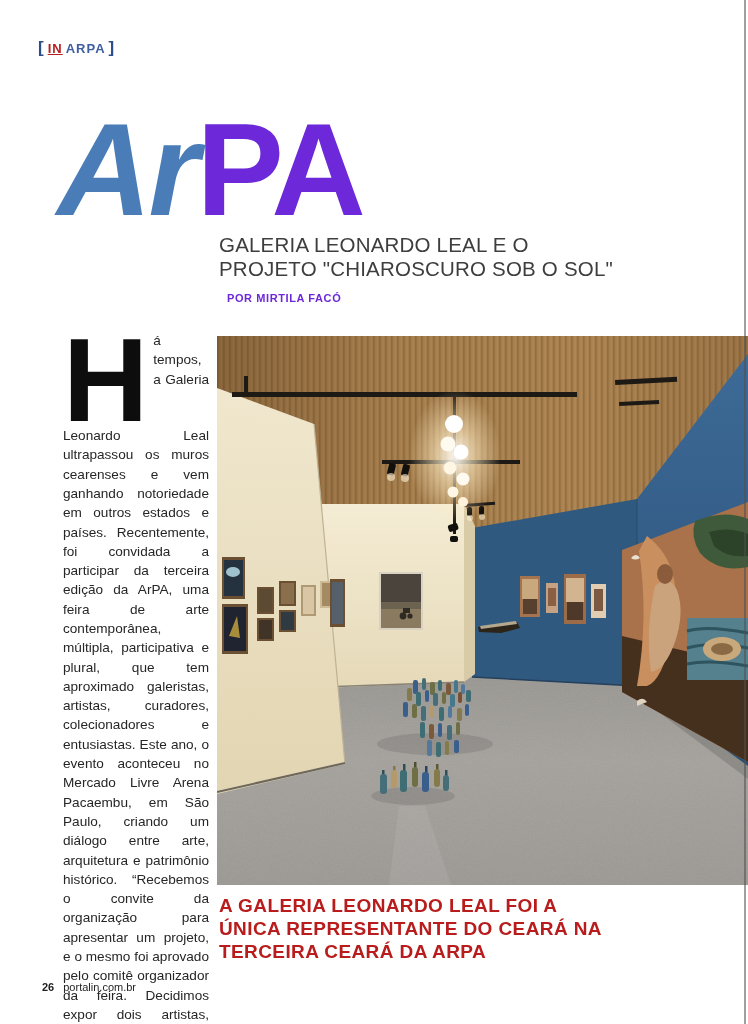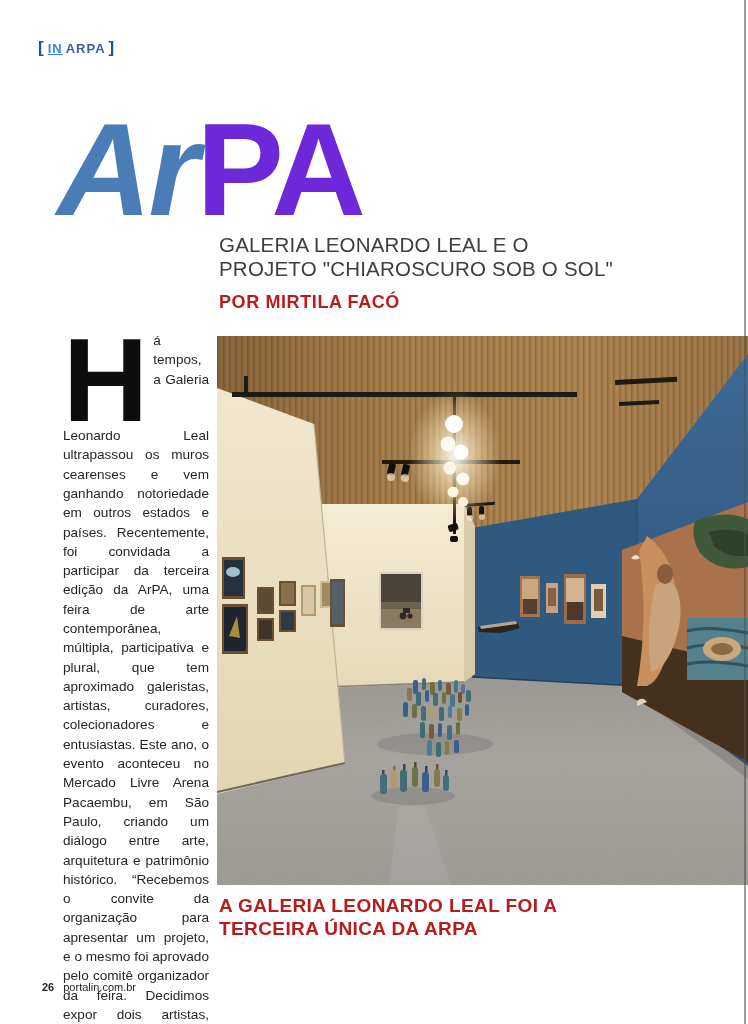--- a/index.html
+++ b/index.html
@@ -4,32 +4,32 @@
 <style>
   html,body{margin:0;padding:0;background:#ffffff;}
   #page{
     position:relative;width:748px;height:1024px;background:#ffffff;
     font-family:"Liberation Sans",sans-serif;overflow:hidden;
   }
   
   .tag{position:absolute;left:38px;top:40px;font-size:13px;font-weight:700;
        letter-spacing:1px;display:flex;align-items:center;gap:3px;}
   .tag .bracket{color:#2c4d8d;font-size:17px;font-weight:700;line-height:1;transform:translateY(-1px);}
-  .tag .in{color:#3b82f6;text-decoration:underline;}
+  .tag .in{color:#b91c1c;text-decoration:underline;}
   .tag .loco{color:#3e5ea1;}
   
   .title{position:absolute;left:57px;top:104px;font-size:131px;font-weight:700;
          letter-spacing:-3px;line-height:1;white-space:nowrap;}
   .title .t1{color:#4a7db8;font-style:italic;}
   .title .t2{color:#6d28d9;}
   
   .subtitle{position:absolute;left:219px;top:233px;font-size:20.5px;line-height:24px;
             color:#3e3e3e;letter-spacing:0.2px;font-weight:400;}
-  .byline{position:absolute;left:219px;top:292px;font-size:18px;font-weight:700;
-          letter-spacing:0.6px;color:#b91c1c;}
+  .byline{position:absolute;left:227px;top:292px;font-size:11px;font-weight:700;
+          letter-spacing:0.6px;color:#6d28d9;}
   
   .article{position:absolute;left:63px;top:331px;width:146px;font-size:13.6px;
            line-height:19.3px;color:#262626;text-align:justify;}
   .dropcap{float:left;font-size:118px;line-height:0.78;font-weight:700;color:#0d0d0d;
            margin:3px 7px 0 0;letter-spacing:-2px;}
   
   .photo{position:absolute;left:217px;top:336px;width:531px;height:549px;}
   
   .caption{position:absolute;left:219px;top:894px;font-size:19px;line-height:23px;
            color:#b91c1c;letter-spacing:0.4px;font-weight:700;}
@@ -289,21 +289,22 @@
         <rect x="219" y="428" width="2.5" height="6" fill="#5f5733"></rect>
           <rect x="217" y="433" width="6" height="18" rx="3" fill="#857a4a"></rect>
         <rect x="228" y="434" width="2.5" height="6" fill="#2e4e5a"></rect>
           <rect x="226" y="439" width="6" height="16" rx="3" fill="#456e79"></rect>
       </g>
     </g>
   </svg>
 
   <div class="caption">
     <div>A GALERIA LEONARDO LEAL FOI A</div>
-    <div>TERCEIRA ÚNICA DA ARPA</div>
+    <div>ÚNICA REPRESENTANTE DO CEARÁ NA</div>
+    <div>TERCEIRA CEARÁ DA ARPA</div>
   </div>
 
   <div class="footer">
     <span class="num">26</span><span>portalin.com.br</span>
   </div>
 
   <div class="edge"></div>
 </div>
 
 </body></html>

